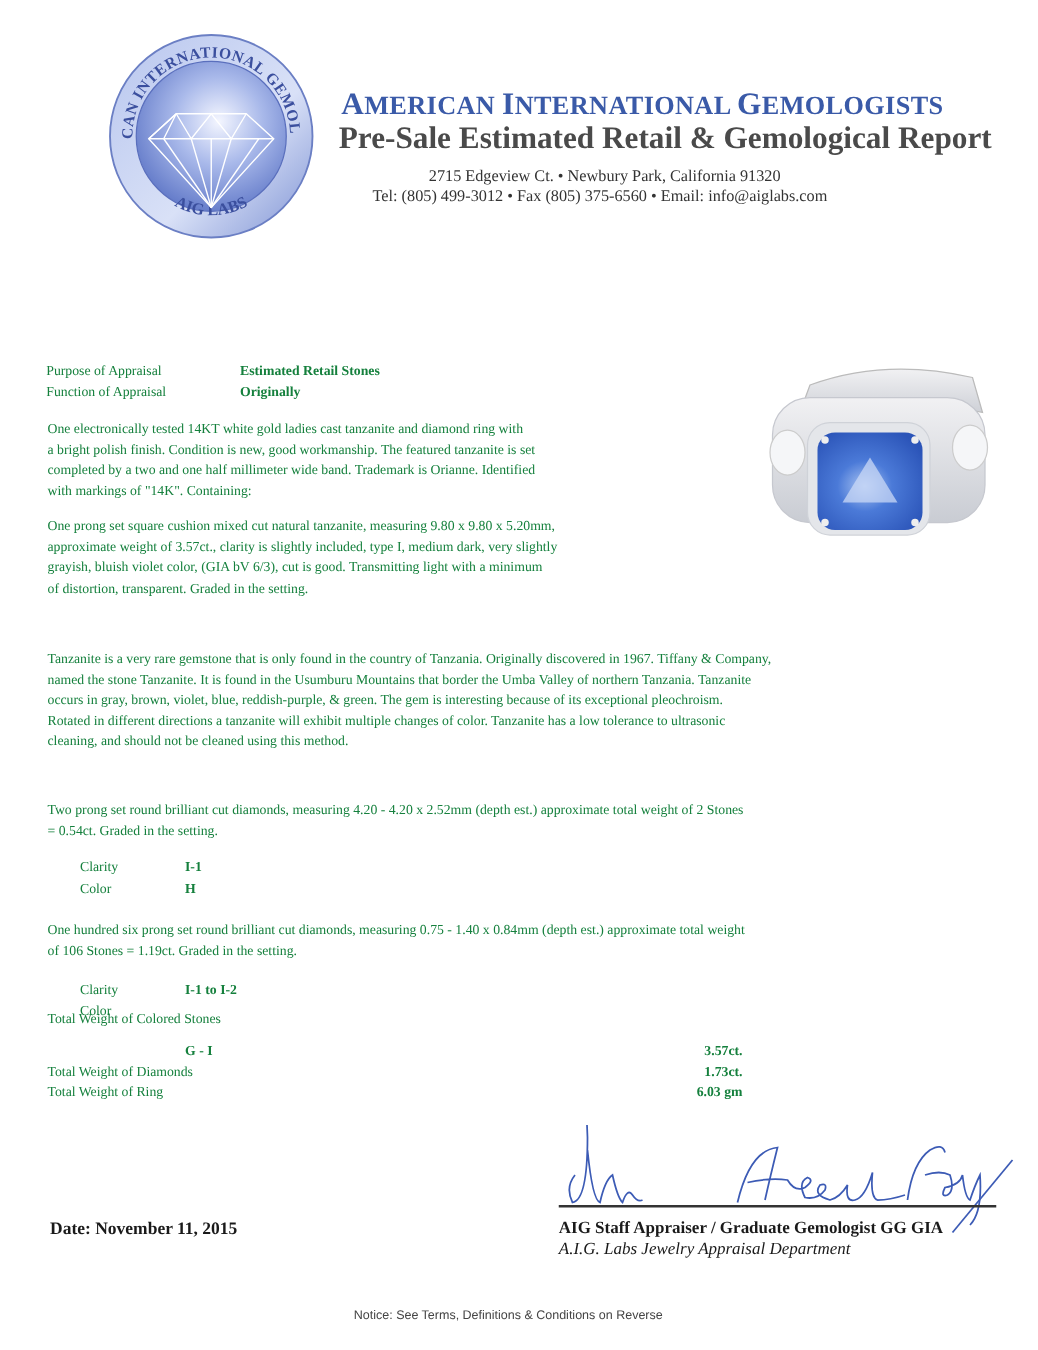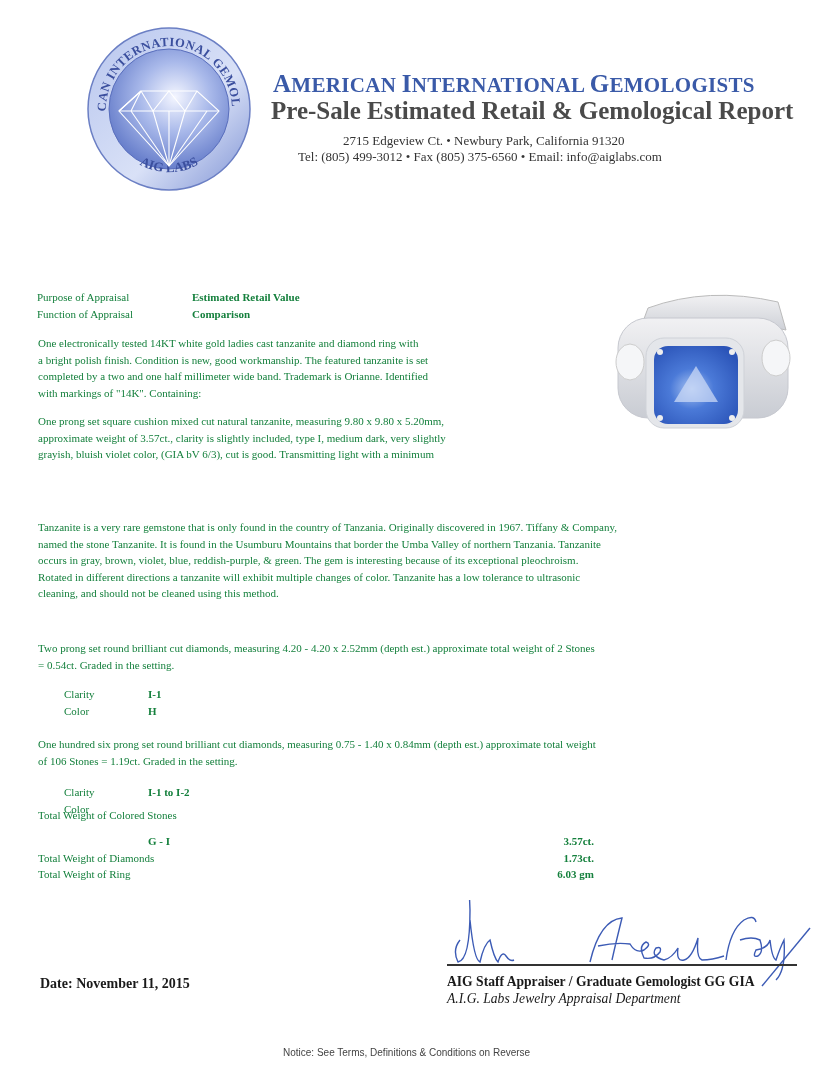--- a/index.html
+++ b/index.html
@@ -87,23 +87,23 @@
     </g>
   </svg>
 </div>
 
 <div class="abs org-name"><span class="big">A</span><span>MERICAN </span><span class="big">I</span><span>NTERNATIONAL </span><span class="big">G</span><span>EMOLOGISTS</span></div>
 <div class="abs report-title">Pre-Sale Estimated Retail &amp; Gemological Report</div>
 <div class="abs addr1">2715 Edgeview Ct. • Newbury Park, California 91320</div>
 <div class="abs addr2">Tel: (805) 499-3012  •  Fax (805) 375-6560  •  Email: info@aiglabs.com</div>
 
 <div class="abs txt label" style="top:289px;">Purpose of Appraisal</div>
-<div class="abs txt val" style="top:289px;">Estimated Retail Value</div>
+<div class="abs txt val" style="top:289px;">Estimated Retail Stones</div>
 <div class="abs txt label" style="top:306px;">Function of Appraisal</div>
-<div class="abs txt val" style="top:306px;">Comparison</div>
+<div class="abs txt val" style="top:306px;">Originally</div>
 
 <div class="abs ring-img">
   <svg width="200" height="160" viewBox="0 0 200 160">
     <defs>
       <radialGradient id="gem" cx="45%" cy="55%" r="65%">
         <stop offset="0%" stop-color="#a9c4f2"></stop>
         <stop offset="40%" stop-color="#4b7ad8"></stop>
         <stop offset="100%" stop-color="#2b54b8"></stop>
       </radialGradient>
       <linearGradient id="metal" x1="0" y1="0" x2="0" y2="1">
@@ -129,20 +129,21 @@
   <span class="line">One electronically tested 14KT white gold ladies cast tanzanite and diamond ring with</span>
   <span class="line">a bright polish finish. Condition is new, good workmanship.  The featured tanzanite is set</span>
   <span class="line">completed by a two and one half millimeter wide band.  Trademark is Orianne.  Identified</span>
   <span class="line">with markings of "14K".  Containing:</span>
 </div>
 
 <div class="abs txt p2">
   <span class="line">One prong set square cushion mixed cut natural tanzanite, measuring 9.80 x 9.80 x 5.20mm,</span>
   <span class="line"> approximate weight of 3.57ct., clarity is slightly included, type I, medium dark, very slightly</span>
   <span class="line">grayish, bluish violet color, (GIA bV 6/3), cut is good.    Transmitting light with a minimum</span>
+  <span class="line">of distortion, transparent. Graded in the setting.</span>
 </div>
 
 <div class="abs txt p3">
   <span class="line">Tanzanite is a very rare gemstone that is only found in the country of Tanzania. Originally discovered in 1967. Tiffany &amp; Company,</span>
   <span class="line">named the stone Tanzanite. It is found in the Usumburu Mountains that border the Umba Valley of northern Tanzania. Tanzanite</span>
   <span class="line">occurs in gray, brown, violet, blue, reddish-purple, &amp; green. The gem is interesting because of its exceptional pleochroism.</span>
   <span class="line">Rotated in different directions a tanzanite will exhibit multiple changes of color. Tanzanite has a low tolerance to ultrasonic</span>
   <span class="line">cleaning, and should not be cleaned using this method.</span>
 </div>
 

